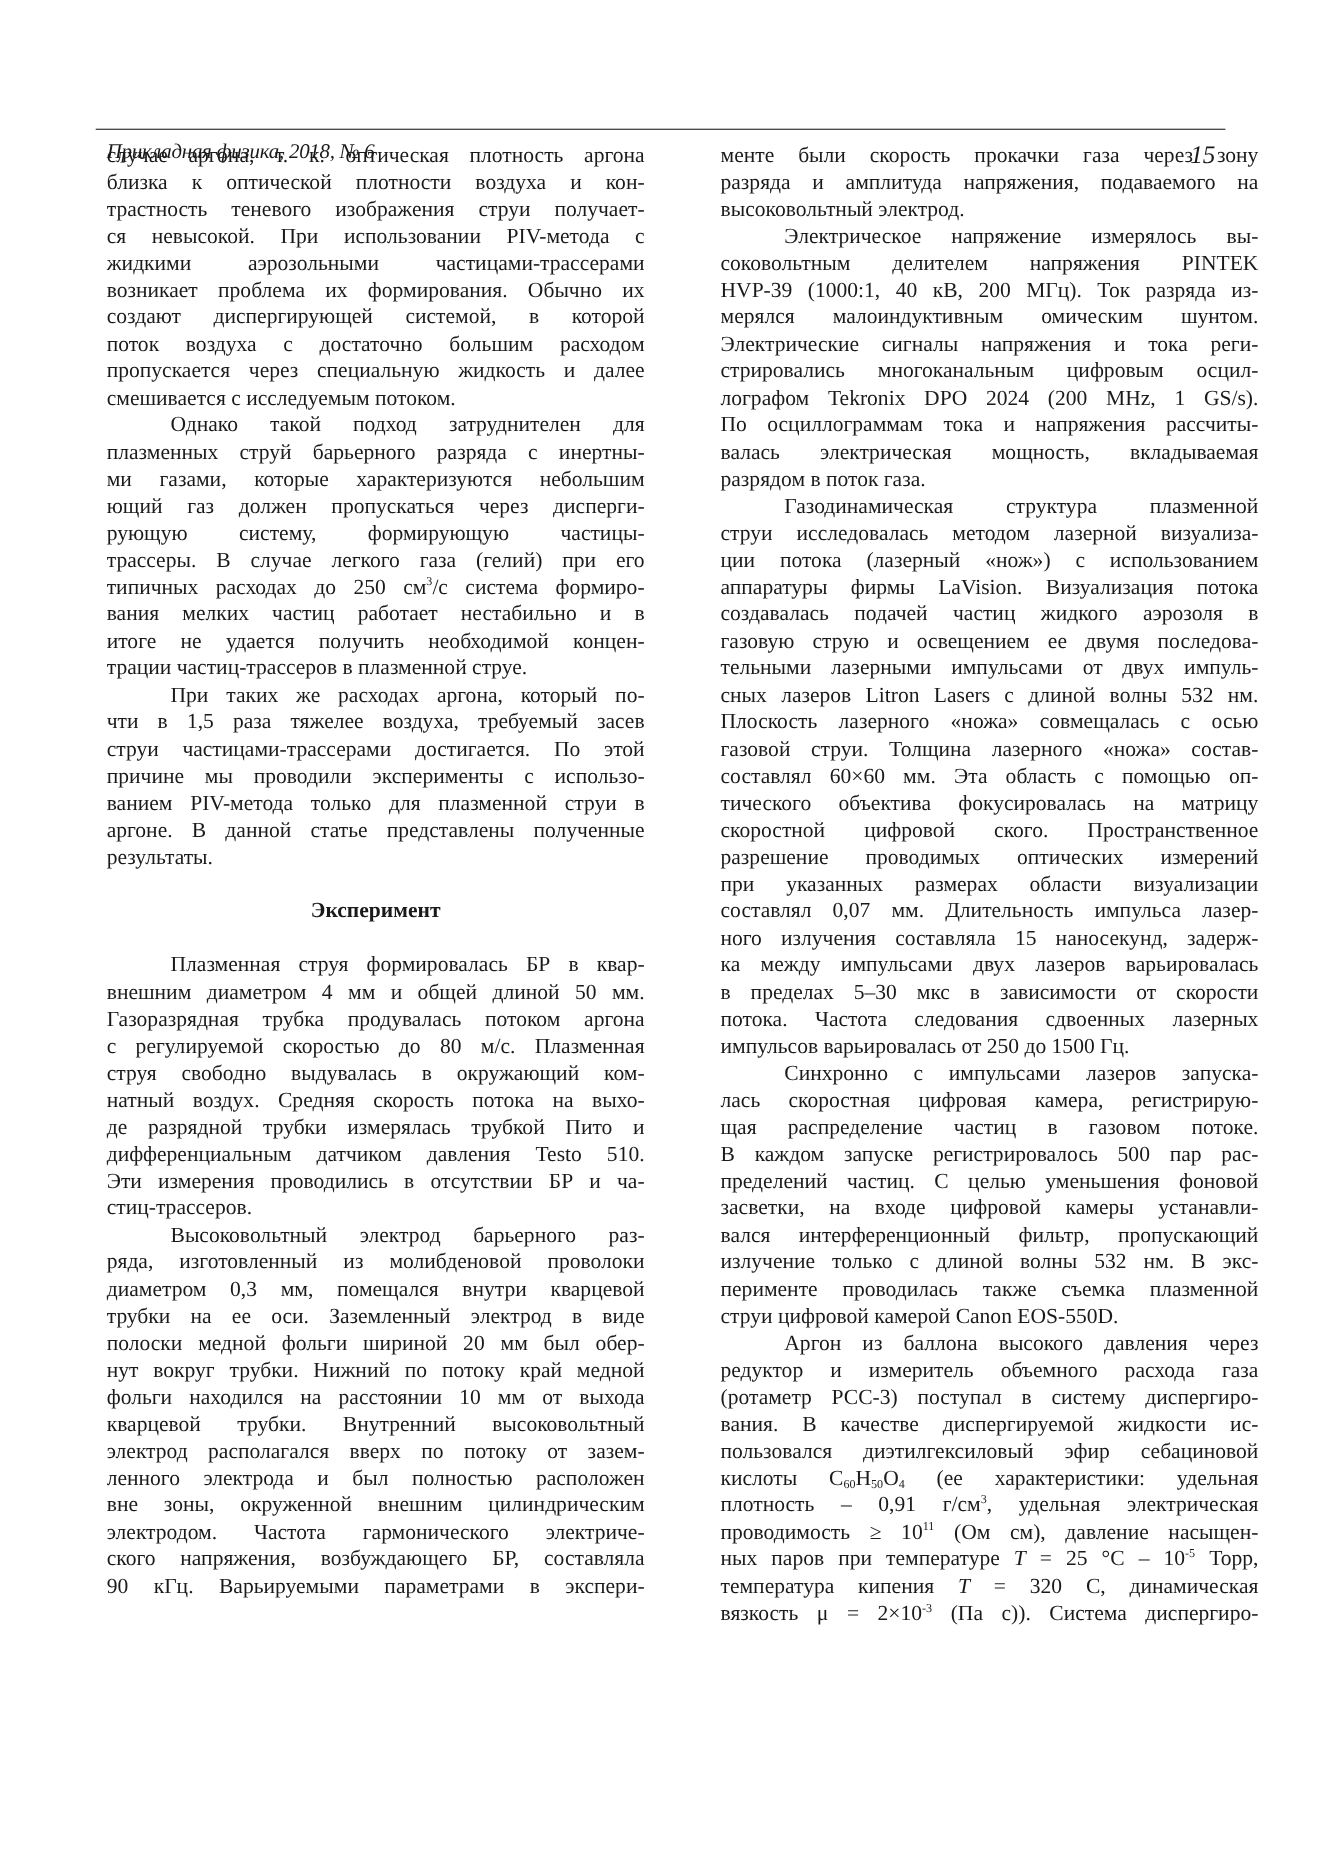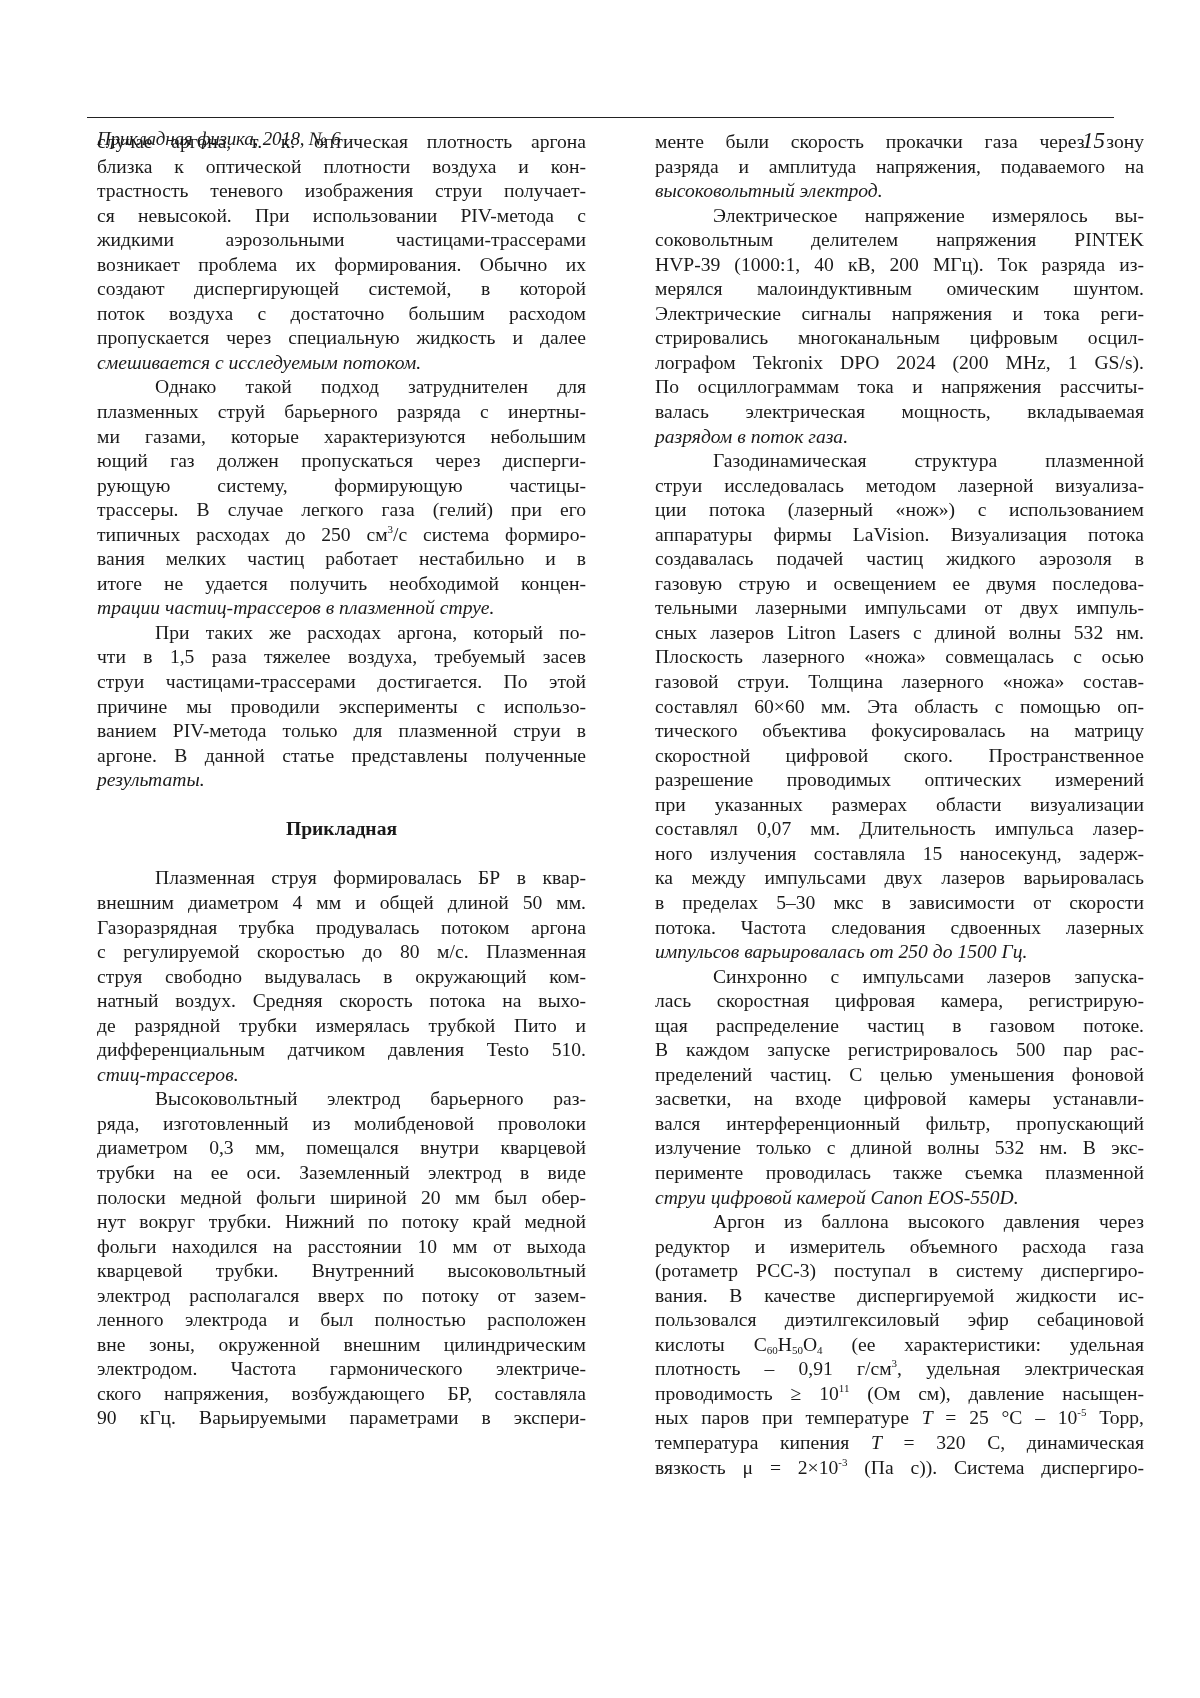--- a/index.html
+++ b/index.html
@@ -7,21 +7,21 @@
          font-family: "Liberation Serif", "DejaVu Serif", serif; color: #1a1a1a; }
   .header { position: absolute; left: 97px; top: 88px; width: 1008px; height: 28px; margin-top: 40px; }
   .journal { position: absolute; left: 0; top: 0; font-style: italic; font-size: 19px; letter-spacing: -0.2px; }
   .pagenum { position: absolute; right: 0; top: 0; font-style: italic; font-size: 23px; }
   .rule { position: absolute; left: 87px; top: 117px; width: 1027px; height: 0; border-top: 1.6px solid #222; }
   .col { position: absolute; top: 130px; width: 489px; }
   .col.left { left: 97px; }
   .col.right { left: 617px; margin-left: 38px; }
   .line { font-size: 19.6px; line-height: 24.55px; height: 24.55px; white-space: nowrap;
           text-align: justify; text-align-last: justify; overflow: visible; }
-  .line.last { text-align-last: left; font-style: italic; }
+  .line.last { text-align-last: left; }
   .line.indent { padding-left: 58px; }
   .heading { font-weight: bold; text-align: center; text-align-last: center; font-size: 19.6px;
              line-height: 24.55px; height: 24.55px; }
   .gap { height: 24.55px; }
   sup, sub { font-size: 11px; line-height: 0; }
   sup { vertical-align: 8px; }
   sub { vertical-align: -3px; }
   .it { font-style: italic; }
 </style>
 </head>
@@ -61,31 +61,32 @@
     <div>
       <div class="line indent">При таких же расходах аргона, который по-</div>
       <div class="line">чти в 1,5 раза тяжелее воздуха, требуемый засев</div>
       <div class="line">струи частицами-трассерами достигается. По этой</div>
       <div class="line">причине мы проводили эксперименты с использо-</div>
       <div class="line">ванием PIV-метода только для плазменной струи в</div>
       <div class="line">аргоне. В данной статье представлены полученные</div>
       <div class="line last">результаты.</div>
     </div>
     <div class="gap"></div>
-    <div class="heading">Прикладная</div>
+    <div class="heading">Эксперимент</div>
     <div class="gap"></div>
     <div>
       <div class="line indent">Плазменная струя формировалась БР в квар-</div>
       <div class="line">внешним диаметром 4 мм и общей длиной 50 мм.</div>
       <div class="line">Газоразрядная трубка продувалась потоком аргона</div>
       <div class="line">с регулируемой скоростью до 80 м/с. Плазменная</div>
       <div class="line">струя свободно выдувалась в окружающий ком-</div>
       <div class="line">натный воздух. Средняя скорость потока на выхо-</div>
       <div class="line">де разрядной трубки измерялась трубкой Пито и</div>
       <div class="line">дифференциальным датчиком давления Testo 510.</div>
+      <div class="line">Эти измерения проводились в отсутствии БР и ча-</div>
       <div class="line last">стиц-трассеров.</div>
     </div>
     <div>
       <div class="line indent">Высоковольтный электрод барьерного раз-</div>
       <div class="line">ряда, изготовленный из молибденовой проволоки</div>
       <div class="line">диаметром 0,3 мм, помещался внутри кварцевой</div>
       <div class="line">трубки на ее оси. Заземленный электрод в виде</div>
       <div class="line">полоски медной фольги шириной 20 мм был обер-</div>
       <div class="line">нут вокруг трубки. Нижний по потоку край медной</div>
       <div class="line">фольги находился на расстоянии 10 мм от выхода</div>

